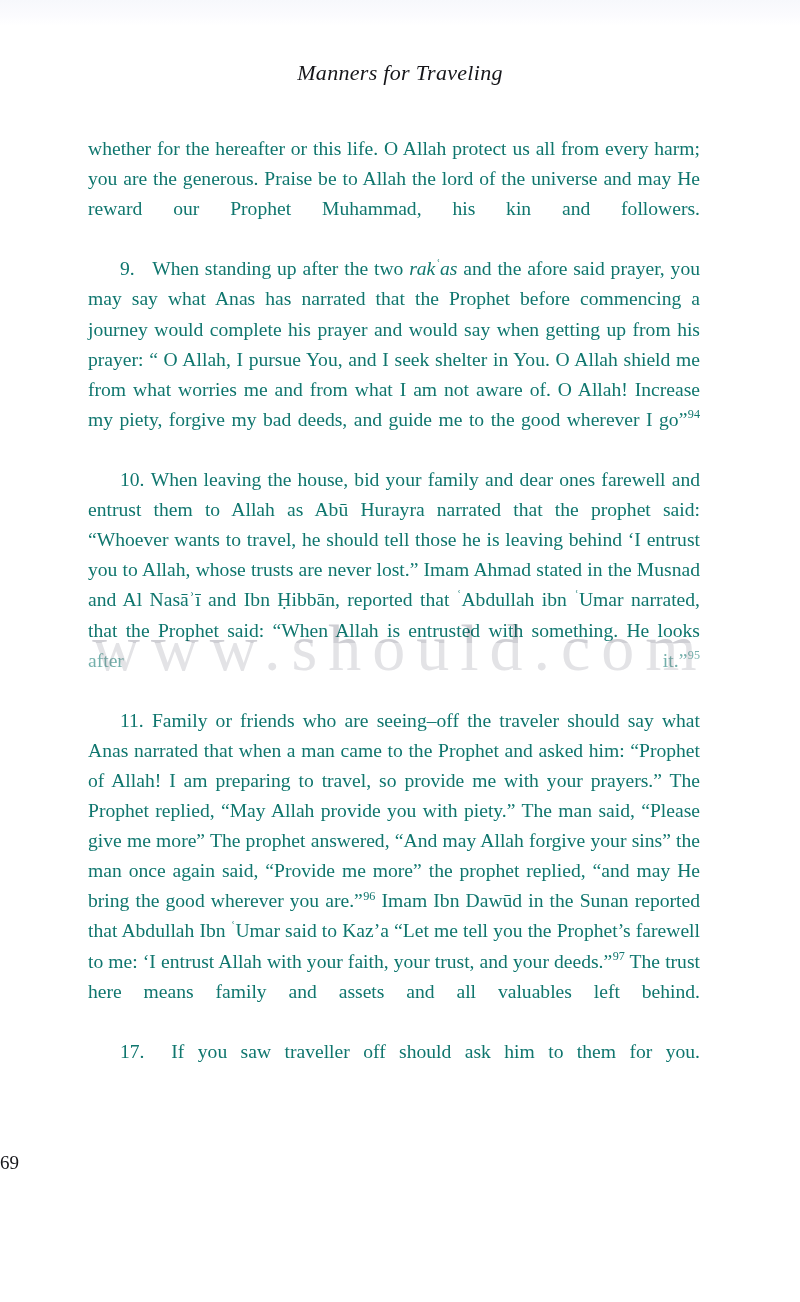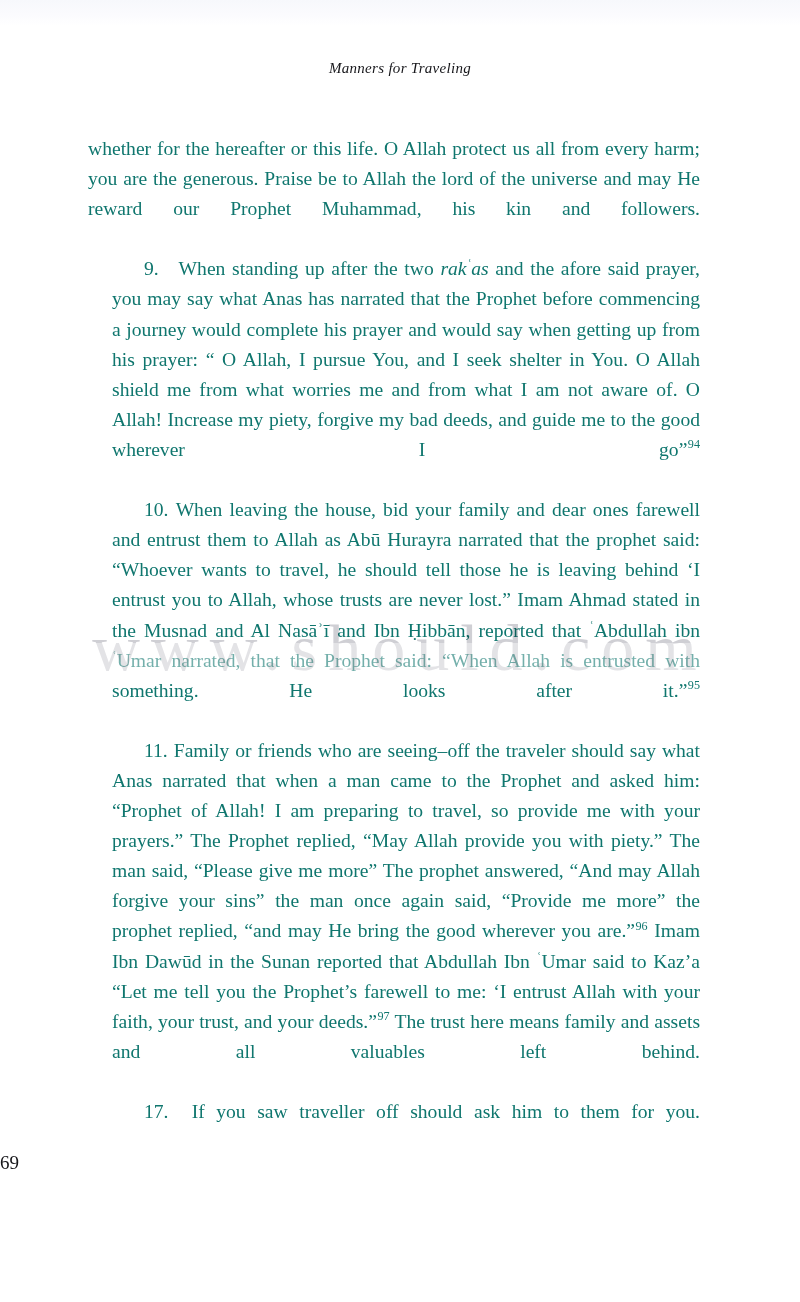--- a/index.html
+++ b/index.html
@@ -29,21 +29,21 @@
     pointer-events: none;
   }
 
   .running-head {
     position: absolute;
     left: 0;
     top: 60px;
     width: 800px;
     text-align: center;
     font-style: italic;
-    font-size: 15px;
+    font-size: 22px;
     letter-spacing: 0.3px;
     color: #16161a;
   }
 
   .textblock {
     position: absolute;
     left: 88px;
     top: 134px;
     width: 612px;
   }
@@ -53,21 +53,20 @@
     font-size: 19.6px;
     line-height: 30.1px;
     text-align: justify;
     text-justify: inter-word;
     color: #0f766e;
     -webkit-font-smoothing: antialiased;
   }
 
   .para.indent {
     text-indent: 32px;
-    margin-left: 24px;
   }
 
   
   .para::after {
     content: "";
     display: inline-block;
     width: 100%;
   }
 
   sup.fn {

